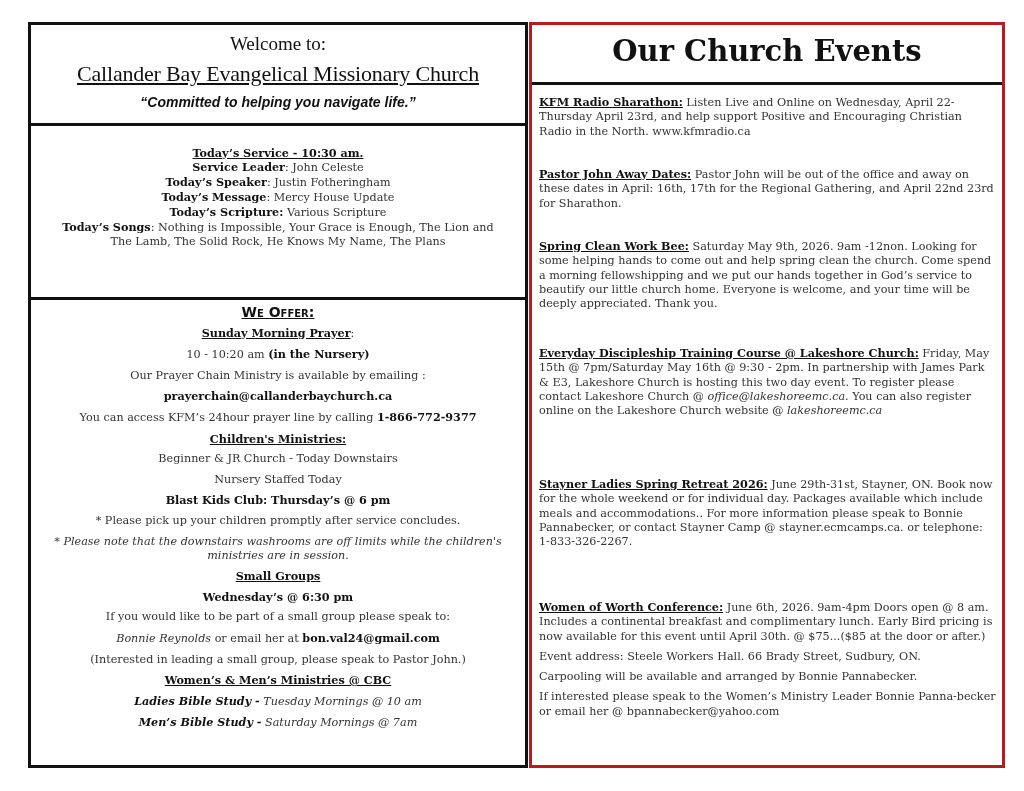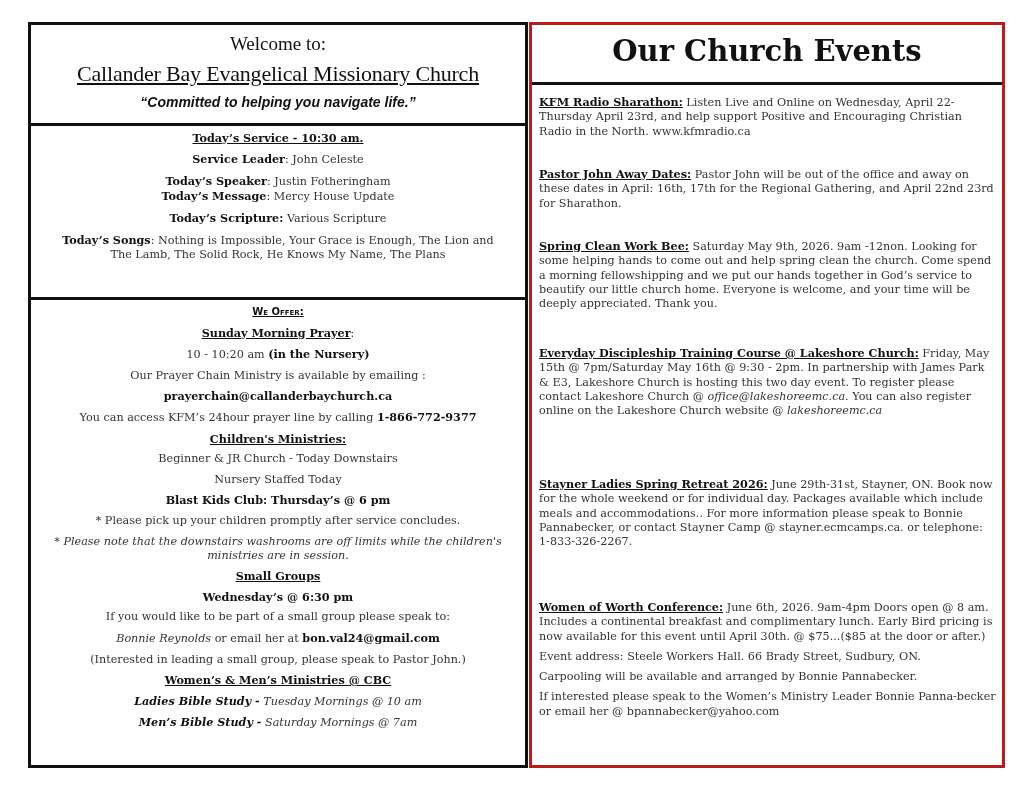--- a/index.html
+++ b/index.html
@@ -18,29 +18,29 @@
 
     
     #welcome { top: 0; height: 98px; text-align: center; }
     #welcome .welcome-to { font-family: "Liberation Serif", serif; font-size: 19px; color: #111; margin-top: 8px; }
     #welcome .church-name { font-family: "Liberation Serif", serif; font-size: 22px; color: #111; text-decoration: underline; margin-top: 6px; letter-spacing: -0.2px; }
     #welcome .tagline { font-family: "Liberation Sans", sans-serif; font-style: italic; font-weight: bold; font-size: 14px; color: #111; margin-top: 7px; }
     #div-1 { top: 98px; }
 
     #service { top: 101px; height: 172px; text-align: center; font-family: "DejaVu Serif", serif; font-size: 11.2px; color: #333; }
     #service p { margin: 0; line-height: 14px; }
-    #service .gap { margin-top: 7px; }
+    #service .gap { }
     b, .b { font-weight: bold; color: #111; }
     .u { text-decoration: underline; }
     #div-2 { top: 272px; }
 
     #offer { top: 275px; bottom: 0; text-align: center; font-family: "DejaVu Serif", serif; font-size: 11.2px; color: #333; }
     #offer p { margin: 0; line-height: 14px; }
     #offer .row { margin-top: 6.6px; }
-    #offer .we-offer { font-family: "DejaVu Sans", sans-serif; font-weight: bold; font-variant: small-caps; font-size: 10px; text-decoration: underline; color: #111; margin-top: 5px; }
+    #offer .we-offer { font-family: "DejaVu Sans", sans-serif; font-weight: bold; font-variant: small-caps; font-size: 14px; text-decoration: underline; color: #111; margin-top: 5px; }
     .ital { font-style: italic; }
 
     
     #events-title { top: 0; height: 58px; text-align: center; font-family: "DejaVu Serif", serif; font-weight: bold; font-size: 29px; color: #111; line-height: 52px; }
     #div-r1 { top: 57px; }
     #events { top: 60px; bottom: 0; padding: 0 7px; font-family: "DejaVu Serif", serif; font-size: 11.2px; color: #333; line-height: 14.3px; }
     .event { position: absolute; left: 7px; right: 5px; margin: 0; }
     .event p { margin: 0; }
     .event .title { font-weight: bold; text-decoration: underline; color: #111; }
     .event .extra { margin-top: 6px; }
@@ -50,21 +50,21 @@
 
 <div id="left-panel">
   <div class="section" id="welcome">
     <div class="welcome-to">Welcome to:</div>
     <div class="church-name">Callander Bay Evangelical Missionary Church</div>
     <div class="tagline">“Committed to helping you navigate life.”</div>
   </div>
   <div class="divider" id="div-1"></div>
 
   <div class="section" id="service">
-    <p class="b u" style="margin-top:5px">Today’s Service - 10:30 am.</p>
+    <p class="b u" style="margin-top:20px">Today’s Service - 10:30 am.</p>
     <p class="gap"><b>Service Leader</b><span>: John Celeste</span></p>
     <p class="gap"><b>Today’s Speaker</b><span>: Justin Fotheringham</span></p>
     <p><b>Today’s Message</b><span>: Mercy House Update</span></p>
     <p class="gap"><b>Today’s Scripture:</b><span> Various Scripture</span></p>
     <p class="gap" style="padding:0 26px"><b>Today’s Songs</b><span>: Nothing is Impossible, Your Grace is Enough, The Lion and The Lamb, The Solid Rock, He Knows My Name, The Plans</span></p>
   </div>
   <div class="divider" id="div-2"></div>
 
   <div class="section" id="offer">
     <p class="we-offer"><span>We Offer</span><span>:</span></p>

